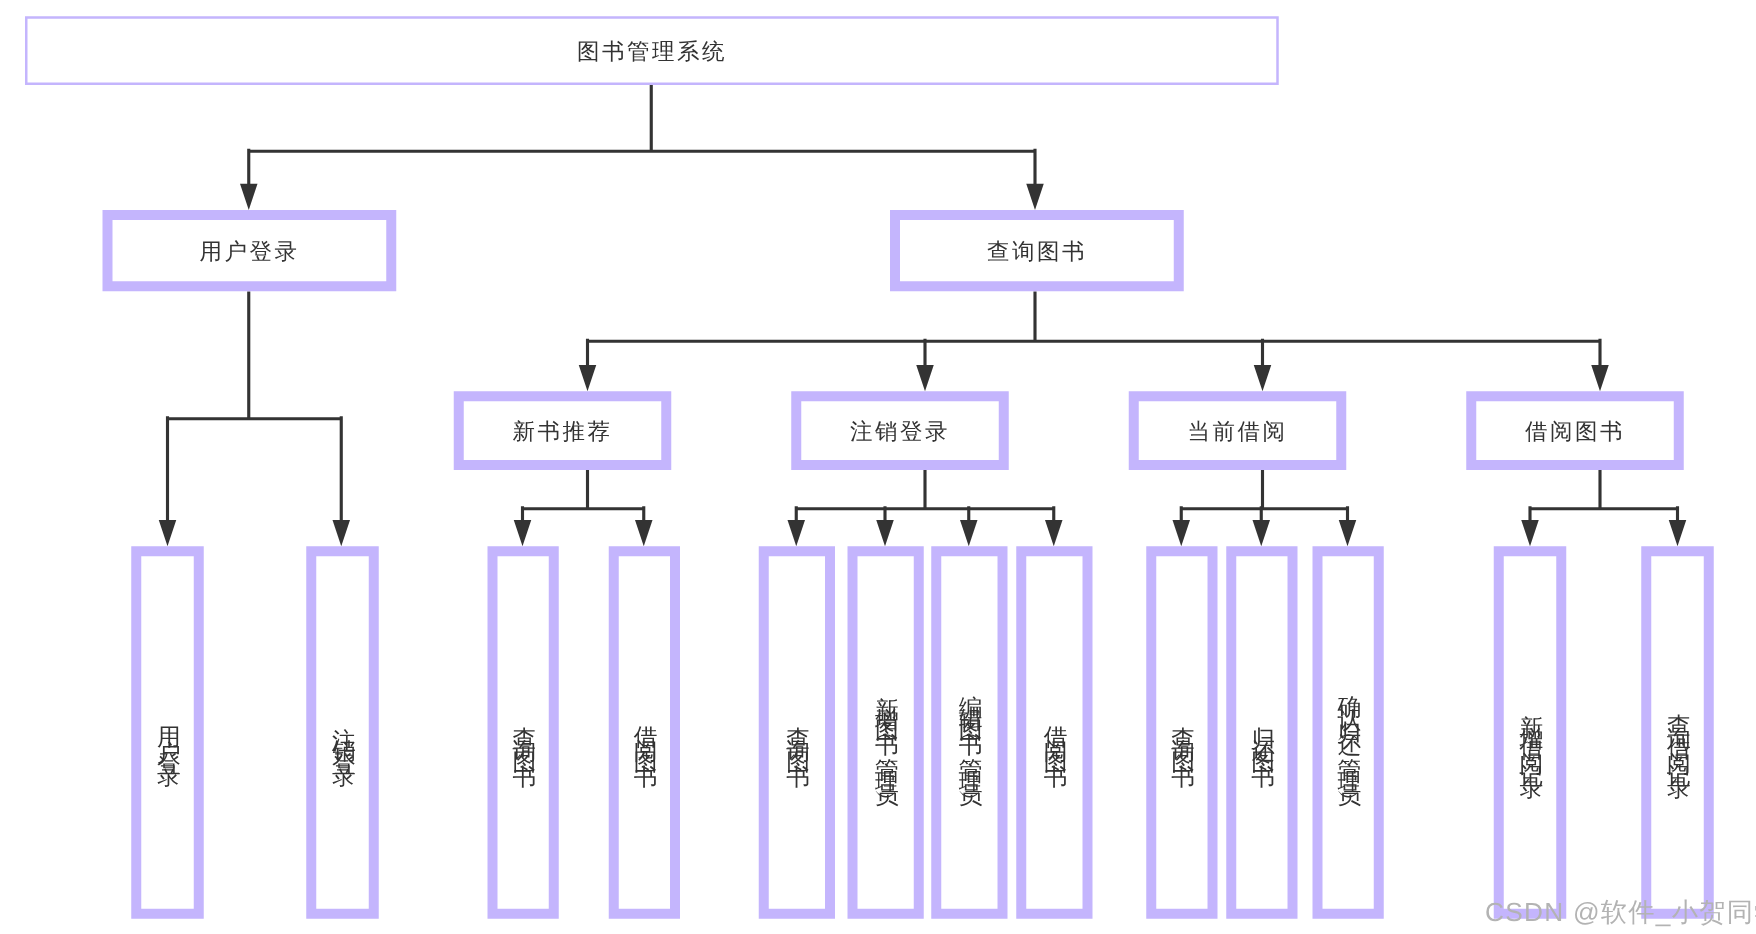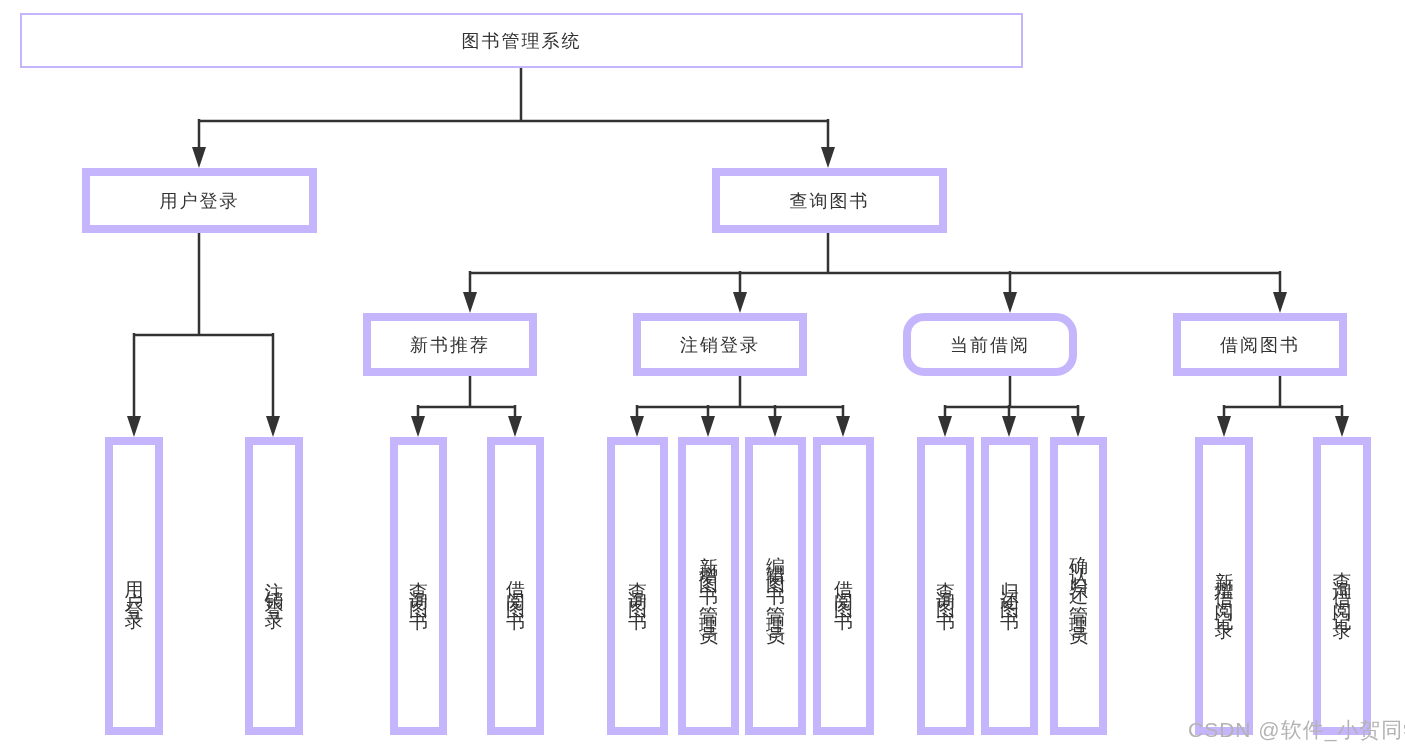--- a/index.html
+++ b/index.html
@@ -24,21 +24,21 @@
     left:20px;top:13px;width:1003px;height:55px;
     border-width:2px;
     font-size:18px;letter-spacing:2px;
   }
   .hnode{font-size:18px;letter-spacing:2px;}
   .n-login{left:82px;top:168px;width:235px;height:65px;}
   .n-mgmt{left:712px;top:168px;width:235px;height:65px;}
   .l3{top:313px;width:174px;height:63px;}
   .n-newbook{left:363px;}
   .n-borrow{left:633px;}
-  .n-current{left:903px;border-radius:21px;}
+  .n-current{left:903px;}
   .n-records{left:1173px;}
   .leaf{top:437px;height:298px;}
   .leaf .vtext{
     writing-mode:vertical-rl;
     text-orientation:mixed;
     font-size:19px;
     letter-spacing:10px;
     color:#333333;
     white-space:nowrap;
   }

